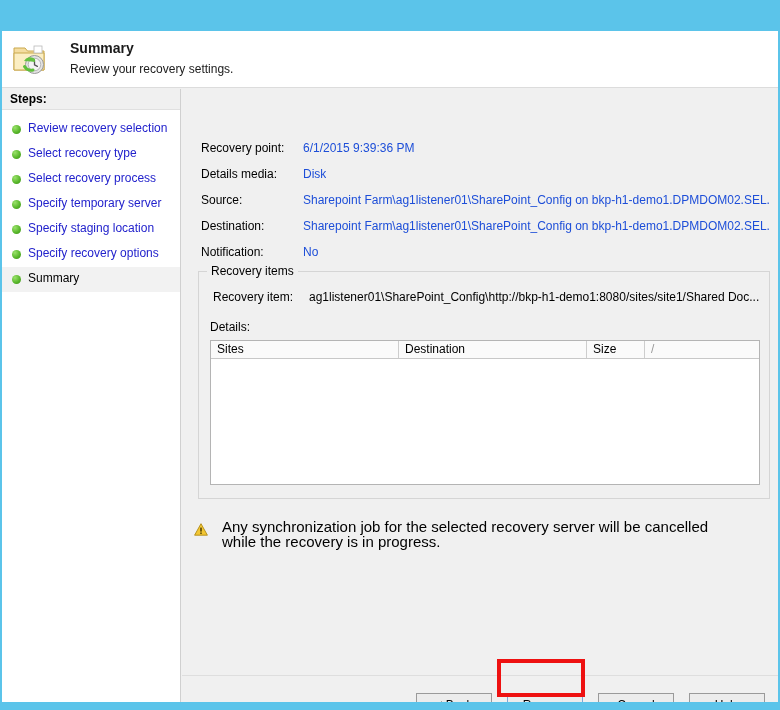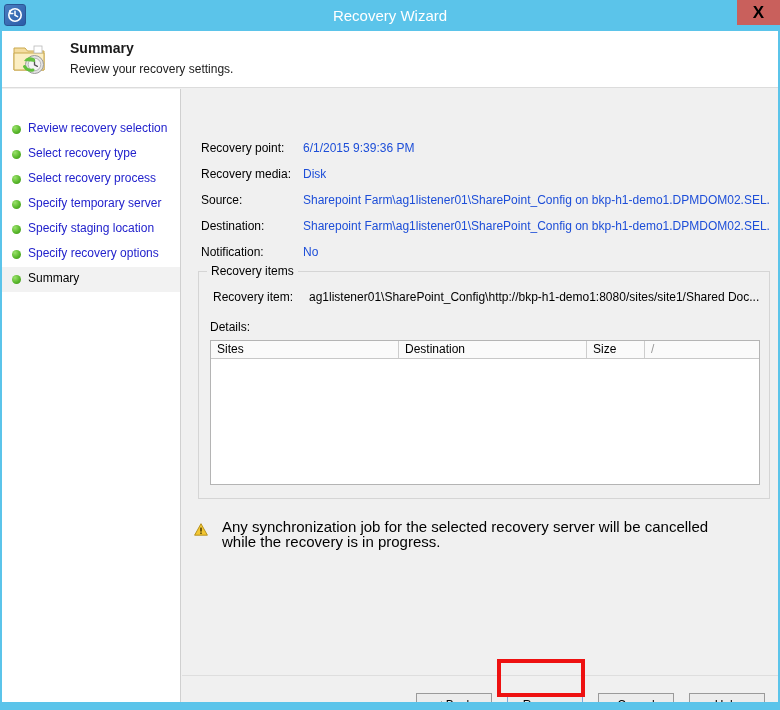--- a/index.html
+++ b/index.html
@@ -324,31 +324,20 @@
     width: 780px;
     height: 8px;
     background: #5bc4ea;
   }
 </style>
 </head>
 <body>
 
 <div id="window">
 
-  <div id="titlebar">
-    <div id="title-icon">
-      <svg width="16" height="16" viewBox="0 0 16 16">
-        <circle cx="8" cy="8" r="6.2" fill="none" stroke="#ffffff" stroke-width="1.6"></circle>
-        <path d="M8 4.3 V8.2 L10.6 9.6" fill="none" stroke="#ffffff" stroke-width="1.5" stroke-linecap="round"></path>
-        <path d="M3 3.6 L3 6.4 L5.8 6.4" fill="none" stroke="#ffffff" stroke-width="1.5" stroke-linecap="round" stroke-linejoin="round"></path>
-      </svg>
-    </div>
-    <div id="title-text">Recovery Wizard</div>
-    <div id="close-button">X</div>
-  </div>
 
   <div id="dialog">
 
     <div id="header">
       <div id="header-icon">
         <svg width="36" height="34" viewBox="0 0 36 34">
           <path d="M2 6 L13 6 L15.5 9 L32 9 L32 28 L2 28 Z" fill="#f4dda0" stroke="#c9a84c" stroke-width="1"></path>
           <path d="M2 11 L32 11 L32 28 L2 28 Z" fill="#fbeec2" stroke="#c9a84c" stroke-width="1"></path>
           <rect x="22" y="4" width="8" height="7" fill="#ffffff" stroke="#b9b9b9" stroke-width="0.8"></rect>
           <circle cx="22.5" cy="22.5" r="9" fill="#e4e4e4" stroke="#9a9a9a" stroke-width="1"></circle>
@@ -356,20 +345,23 @@
           <path d="M22.5 18.5 V22.8 L25.4 24.4" fill="none" stroke="#555555" stroke-width="1.3" stroke-linecap="round"></path>
           <path d="M12 19 a7 7 0 0 1 11 -2 l0 3 l-4 -0.5" fill="#5fbf3a" opacity="0.95"></path>
           <path d="M12.5 24.5 a7.5 7.5 0 0 0 8.5 3.5" fill="none" stroke="#5fbf3a" stroke-width="3" stroke-linecap="round"></path>
         </svg>
       </div>
       <div id="header-title">Summary</div>
       <div id="header-sub">Review your recovery settings.</div>
     </div>
 
     <div id="sidebar">
+      <div id="steps-header">
+        <span>Steps:</span>
+      </div>
 
       <div class="step" style="top:28px">
         <span class="bullet done"></span>
         <span class="lbl">Review recovery selection</span>
       </div>
       <div class="step" style="top:53px">
         <span class="bullet done"></span>
         <span class="lbl">Select recovery type</span>
       </div>
       <div class="step" style="top:78px">
@@ -394,21 +386,21 @@
       </div>
     </div>
 
     <div id="content">
 
       <div class="summ-row" style="top:52px">
         <span class="summ-label">Recovery point:</span>
         <span class="summ-value">6/1/2015 9:39:36 PM</span>
       </div>
       <div class="summ-row" style="top:78px">
-        <span class="summ-label">Recovery media:</span>
+        <span class="summ-label">Details media:</span>
         <span class="summ-value">Disk</span>
       </div>
       <div class="summ-row" style="top:104px">
         <span class="summ-label">Source:</span>
         <span class="summ-value">Sharepoint Farm\ag1listener01\SharePoint_Config on bkp-h1-demo1.DPMDOM02.SEL...</span>
       </div>
       <div class="summ-row" style="top:130px">
         <span class="summ-label">Destination:</span>
         <span class="summ-value">Sharepoint Farm\ag1listener01\SharePoint_Config on bkp-h1-demo1.DPMDOM02.SEL...</span>
       </div>

